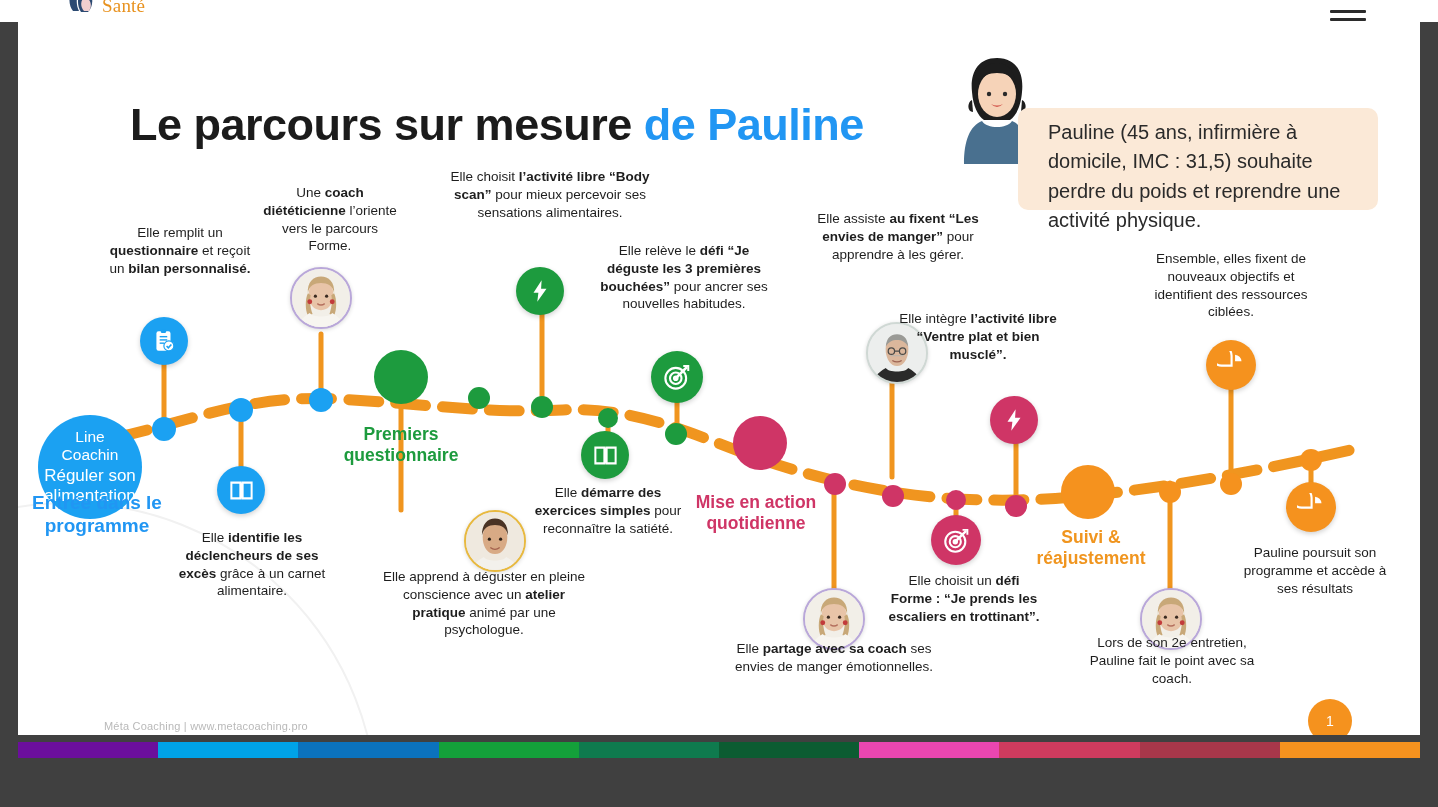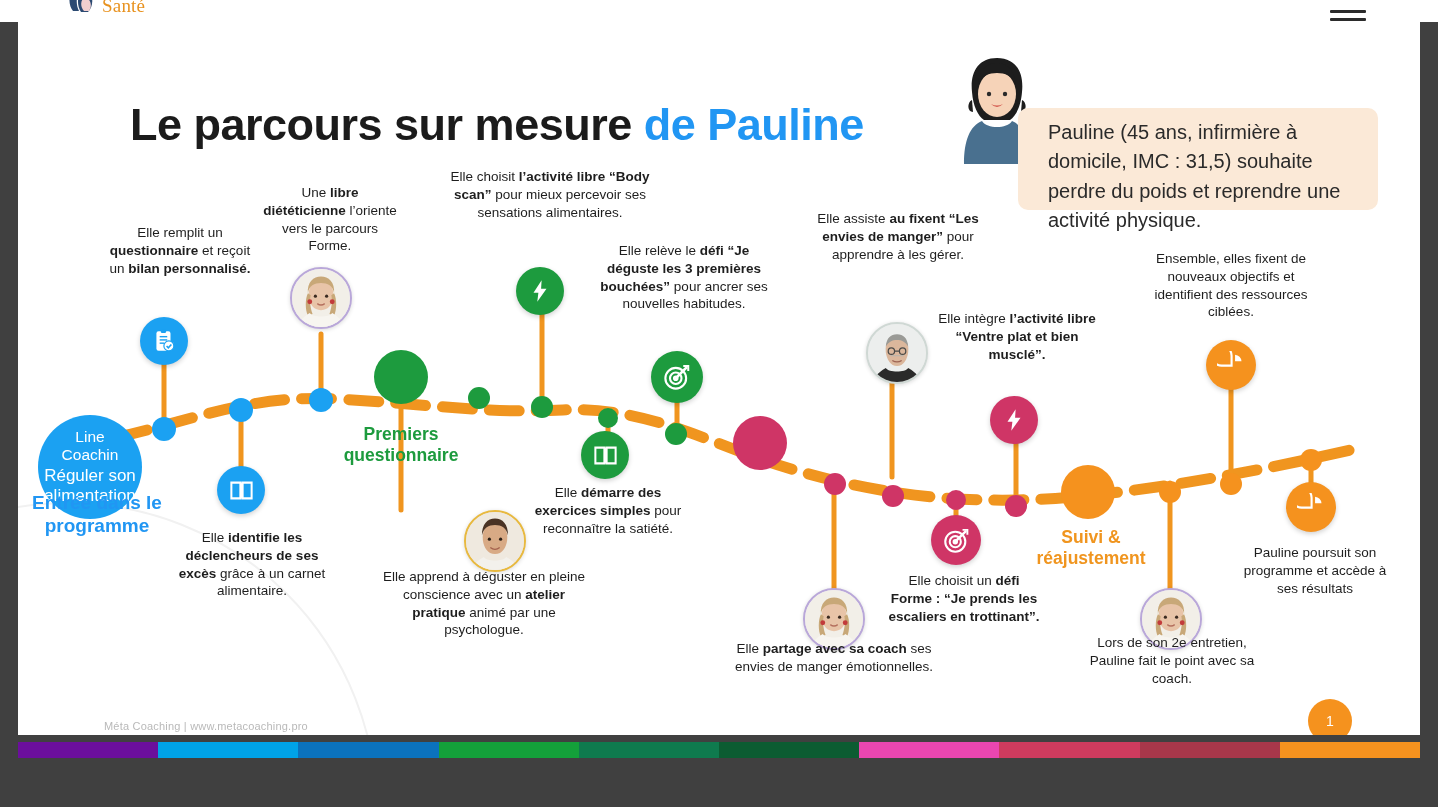--- a/index.html
+++ b/index.html
@@ -212,20 +212,21 @@
     </svg>
 
     <div id="entry-circle">
       <div class="big">Line</div>
       <div class="big">Coachin</div>
       <div class="small">Réguler son alimentation</div>
     </div>
 
     <div class="phase" style="left:0px; top:470px; width:158px; font-size:19px; color:#2196f3;">Entrée dans le programme</div>
     <div class="phase" style="left:300px; top:402px; width:166px; font-size:17.5px; color:#1d9b3e;">Premiers questionnaire</div>
+    <div class="phase" style="left:660px; top:470px; width:156px; font-size:17.5px; color:#cf3566;">Mise en action quotidienne</div>
     <div class="phase" style="left:1000px; top:505px; width:146px; font-size:17.5px; color:#f0951f;">Suivi &amp; réajustement</div>
 
     <div class="ibubble" style="left:122px; top:295px; width:48px; height:48px; background:#1ba1f2;">
       <svg viewBox="0 0 24 24" width="26" height="26" fill="#fff">
         <rect x="5" y="3" width="13" height="18" rx="2" fill="#fff"></rect>
         <rect x="9" y="1.5" width="5" height="3" rx="1" fill="#1ba1f2"></rect>
         <g stroke="#1ba1f2" stroke-width="1.3">
           <line x1="8" y1="8" x2="15" y2="8"></line>
             <line x1="8" y1="11" x2="15" y2="11"></line>
           <line x1="8" y1="14" x2="12" y2="14"></line>
@@ -366,35 +367,35 @@
         <circle cx="37" cy="29" r="1.7" fill="#3a2a20"></circle>
         <path d="M27 37 Q31 40,35 37" fill="none" stroke="#b5705e" stroke-width="1.4"></path>
         <circle cx="19" cy="35" r="2.6" fill="#c23b3b"></circle>
         <circle cx="43" cy="35" r="2.6" fill="#c23b3b"></circle>
         <path d="M19 47 C10 52,7 58,7 62 L55 62 C55 58,52 52,43 47 C40 52,22 52,19 47 Z" fill="#f7f5f0"></path>
       </svg>
     </div>
 
     <div class="note" style="left:86px; top:202px; width:152px;">Elle remplit un <b>questionnaire</b> et reçoit un <b>bilan personnalisé.</b></div>
 
-    <div class="note" style="left:244px; top:162px; width:136px;">Une <b>libre diététicienne</b> l’oriente vers le parcours Forme.</div>
+    <div class="note" style="left:244px; top:162px; width:136px;">Une <b>coach diététicienne</b> l’oriente vers le parcours Forme.</div>
 
     <div class="note" style="left:424px; top:146px; width:216px;">Elle choisit <b>l’activité libre “Body scan”</b> pour mieux percevoir ses sensations alimentaires.</div>
 
     <div class="note" style="left:576px; top:220px; width:180px;">Elle relève le <b>défi “Je déguste les 3 premières bouchées”</b> pour ancrer ses nouvelles habitudes.</div>
 
     <div class="note" style="left:156px; top:507px; width:156px;">Elle <b>identifie les déclencheurs de ses excès</b> grâce à un carnet alimentaire.</div>
 
     <div class="note" style="left:358px; top:546px; width:216px;">Elle apprend à déguster en pleine conscience avec un <b>atelier pratique</b> animé par une psychologue.</div>
 
     <div class="note" style="left:516px; top:462px; width:148px;">Elle <b>démarre des exercices simples</b> pour reconnaître la satiété.</div>
 
     <div class="note" style="left:798px; top:188px; width:164px;">Elle assiste <b>au fixent “Les envies de manger”</b> pour apprendre à les gérer.</div>
 
-    <div class="note" style="left:919px; top:288px; width:160px;">Elle intègre <b>l’activité libre “Ventre plat et bien musclé”.</b></div>
+    <div class="note" style="left:880px; top:288px; width:160px;">Elle intègre <b>l’activité libre “Ventre plat et bien musclé”.</b></div>
 
     <div class="note" style="left:698px; top:618px; width:236px;">Elle <b>partage avec sa coach</b> ses envies de manger émotionnelles.</div>
 
     <div class="note" style="left:868px; top:550px; width:156px;">Elle choisit un <b>défi Forme : “Je prends les escaliers en trottinant”.</b></div>
 
     <div class="note" style="left:1124px; top:228px; width:178px;">Ensemble, elles fixent de nouveaux objectifs et identifient des ressources ciblées.</div>
 
     <div class="note" style="left:1056px; top:612px; width:196px;">Lors de son 2e entretien, Pauline fait le point avec sa coach.</div>
 
     <div class="note" style="left:1214px; top:522px; width:166px;">Pauline poursuit son programme et accède à ses résultats</div>

